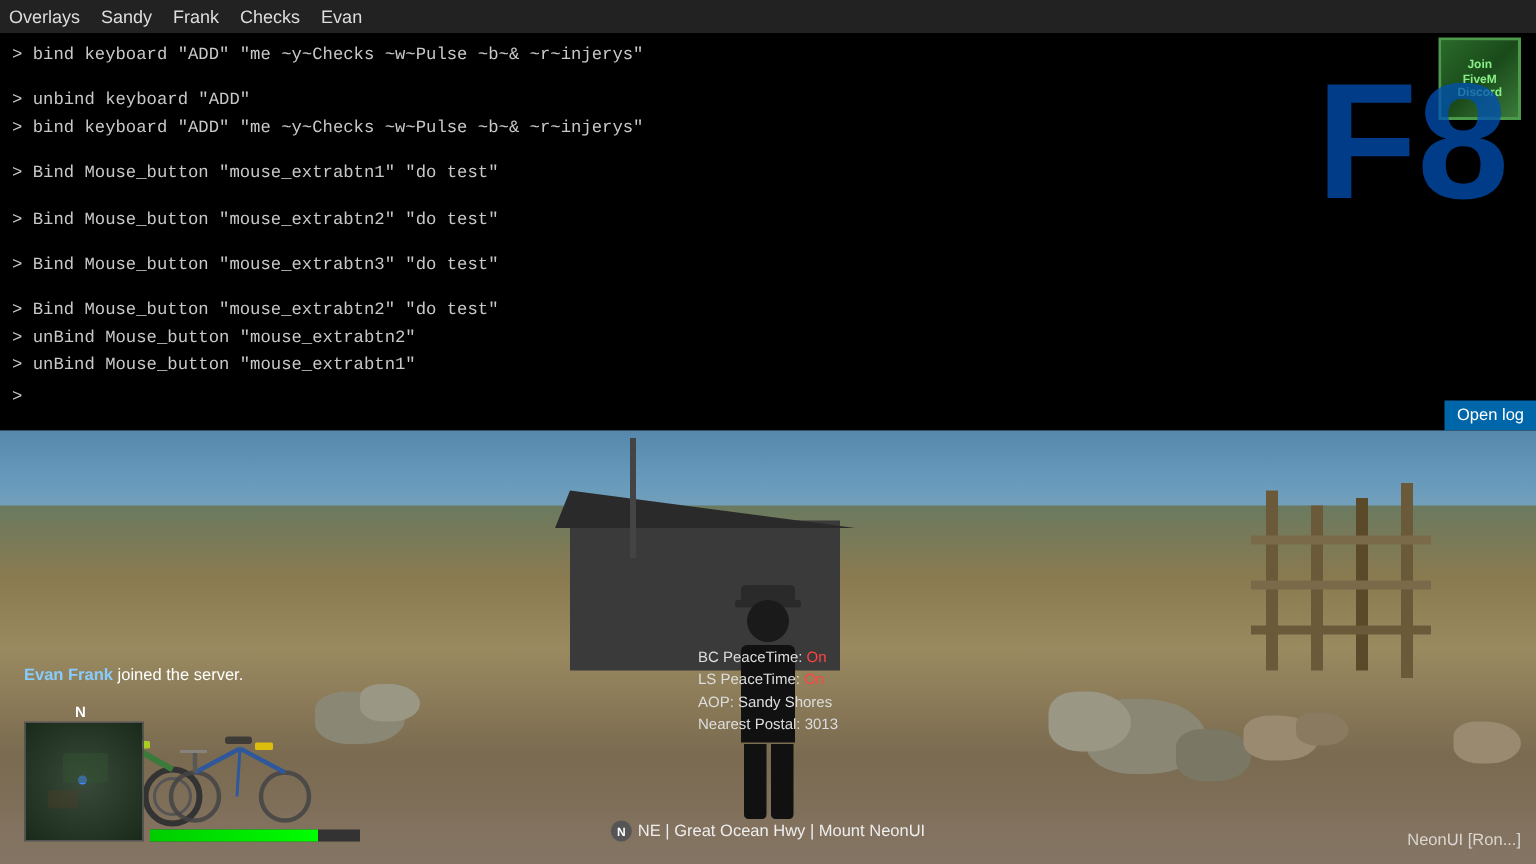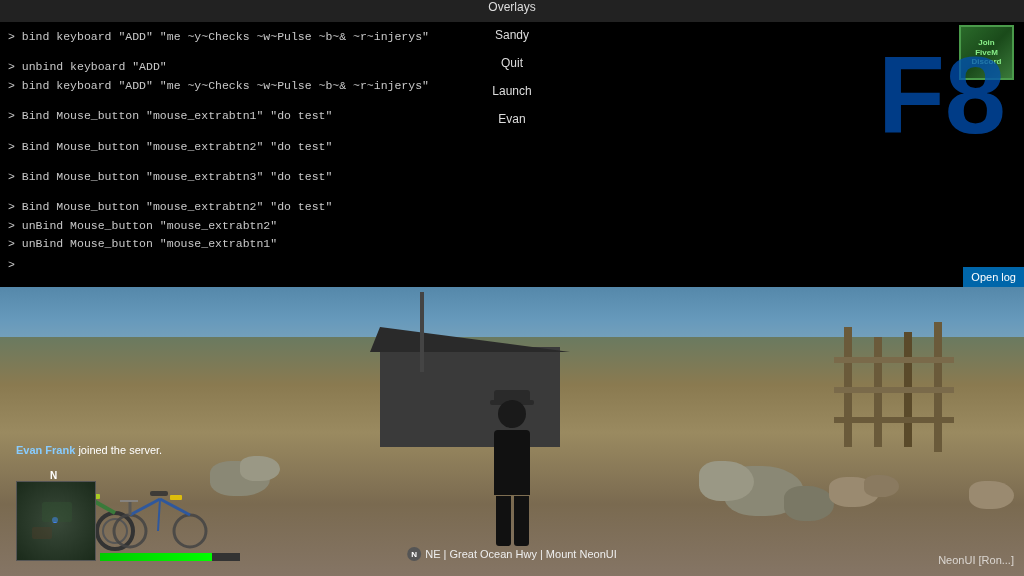--- a/index.html
+++ b/index.html
@@ -18,21 +18,20 @@
       height: 22px;
       background: #222;
       display: flex;
       align-items: center;
       padding: 0 6px;
       gap: 14px;
       position: absolute;
       top: 0;
       left: 0;
       z-index: 10;
-      flex-direction: column;
     }
     .menu-item {
       color: #ddd;
       font-size: 12px;
       font-family: sans-serif;
       cursor: pointer;
     }
 
     
     #console-area {
@@ -359,22 +358,22 @@
       background: #8a8a7a;
       border-radius: 40% 60% 55% 45%;
     }
   </style>
 </head>
 <body>
 
 <div id="menubar">
   <span class="menu-item">Overlays</span>
   <span class="menu-item">Sandy</span>
-  <span class="menu-item">Quit</span>
-  <span class="menu-item">Launch</span>
+  <span class="menu-item">Frank</span>
+  <span class="menu-item">Checks</span>
   <span class="menu-item">Evan</span>
 </div>
 
 <div id="f8-watermark">F8</div>
 
 <div id="top-right-logo">
   <span>Join<br>FiveM<br>Discord</span>
 </div>
 
 <div id="console-area">
@@ -494,20 +493,36 @@
       <div style="position:absolute;top:20px;left:25px;width:30px;height:20px;background:rgba(50,80,50,0.5);border-radius:2px;"></div>
       <div style="position:absolute;top:45px;left:15px;width:20px;height:12px;background:rgba(80,60,40,0.4);border-radius:2px;"></div>
     </div>
 
     <div id="minimap-north">N</div>
 
     <div id="healthbar">
       <div id="healthbar-fill"></div>
     </div>
 
+    <div id="status-panel">
+      <div class="status-line">
+        <span>BC PeaceTime:</span>
+        <span class="status-val-red">On</span>
+      </div>
+      <div class="status-line">
+        <span>LS PeaceTime:</span>
+        <span class="status-val-red">On</span>
+      </div>
+      <div class="status-line">
+        <span>AOP: Sandy Shores</span>
+      </div>
+      <div class="status-line">
+        <span>Nearest Postal: 3013</span>
+      </div>
+    </div>
 
     <div id="location-bar">
       <div id="location-compass">N</div>
       <span>NE | Great Ocean Hwy | Mount NeonUI</span>
     </div>
 
     <div id="bottom-right-logo">NeonUI [Ron...]</div>
   </div>
 </div>
 

